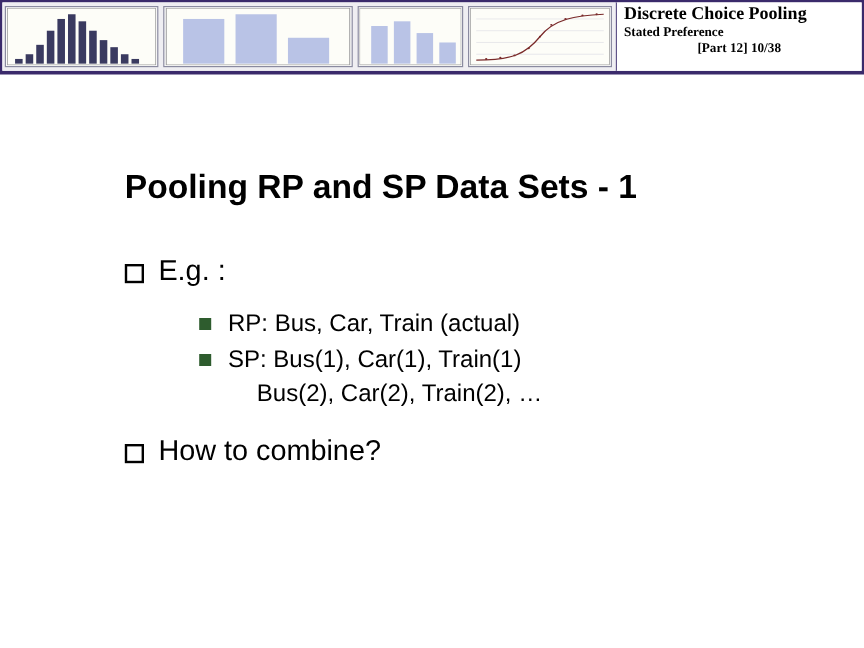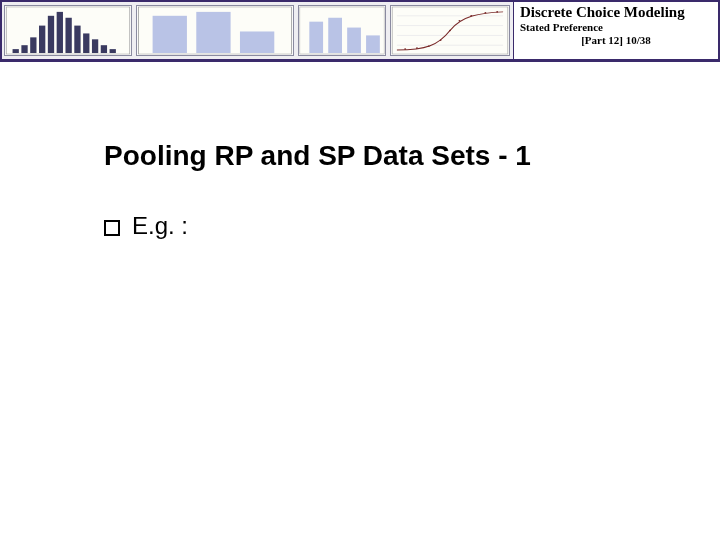--- a/index.html
+++ b/index.html
@@ -116,29 +116,41 @@
               <circle cx="58" cy="15" r="0.8"></circle>
             <circle cx="68" cy="10" r="0.8"></circle>
               <circle cx="80" cy="7" r="0.8"></circle>
             <circle cx="90" cy="6" r="0.8"></circle>
           </g>
         </svg>
       </div>
 
     </div>
     <div class="banner-right">
-      <div class="course-title">Discrete Choice Modeling</div>
+      <div class="course-title">Discrete Choice Pooling</div>
       <div class="subtitle">Stated Preference</div>
       <div class="partline">[Part 12]   10/38</div>
     </div>
   </div>
 
   <div class="body">
     <h1 class="slide-title">Pooling RP and SP Data Sets  - 1</h1>
 
     <ul class="bullets">
       <li>
         <span>E.g. :</span>
+        <ul class="sub">
+          <li>
+            <span>RP: Bus, Car, Train  (actual)</span>
+          </li>
+          <li>
+            <span>SP: Bus(1), Car(1), Train(1)</span>
+            <div class="cont">Bus(2), Car(2), Train(2), …</div>
+          </li>
+        </ul>
+      </li>
+      <li>
+        <span>How to combine?</span>
       </li>
     </ul>
   </div>
 
 </div>
 
 </body></html>

